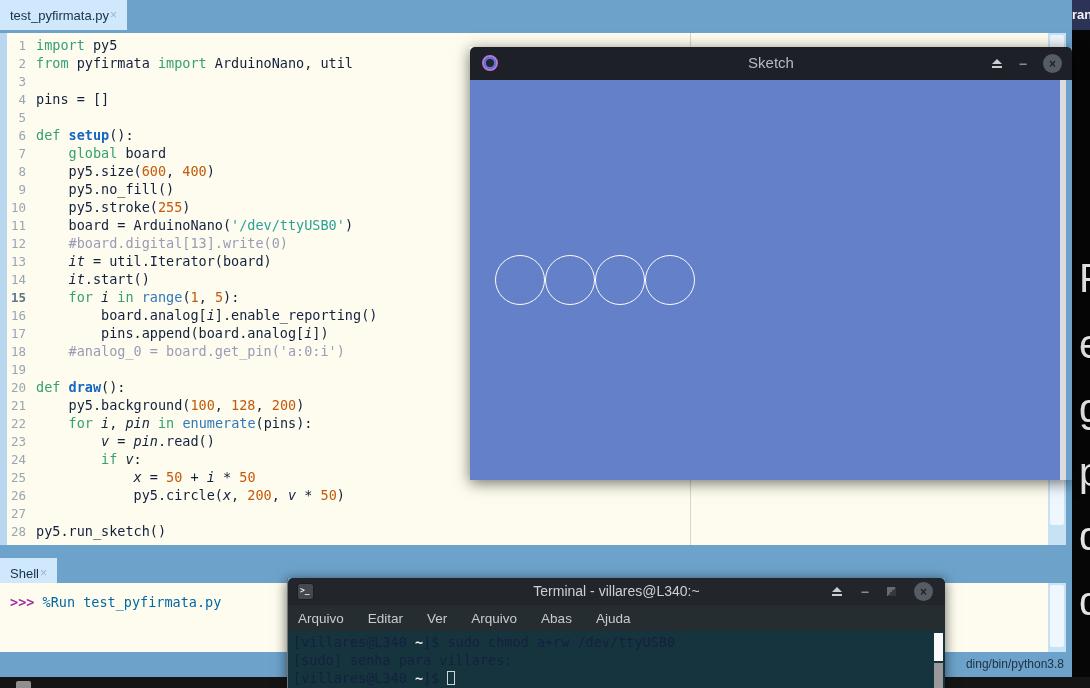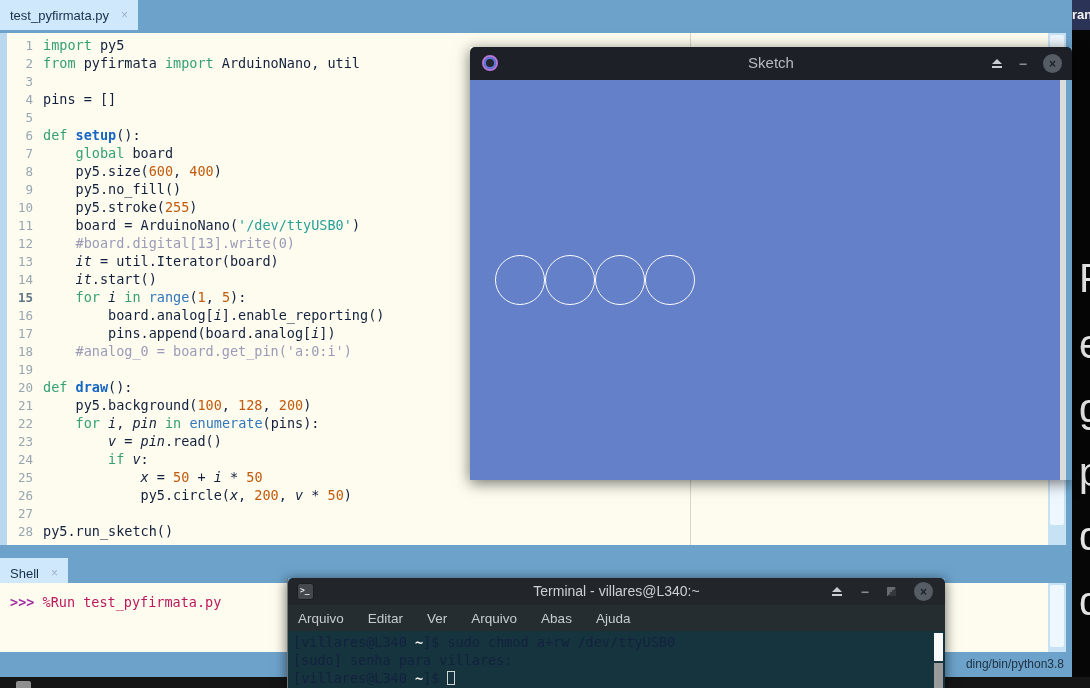--- a/index.html
+++ b/index.html
@@ -6,45 +6,45 @@
   html,body { width:1090px; height:688px; overflow:hidden; background:#000; font-family:"Liberation Sans", sans-serif; }
   #screen { position:relative; width:1090px; height:688px; background:#060606; }
 
   
   #bg-navy-fragment { position:absolute; left:1058px; top:0; width:32px; height:30px; background:#2b3356; color:#f2f2f2; font-size:13px; font-weight:bold; padding:7px 0 0 14px; }
   .edge-letter { position:absolute; left:1079px; color:#e3e3e3; font-size:40px; font-weight:400; line-height:1; white-space:pre; }
 
   
   #thonny { position:absolute; left:0; top:0; width:1072px; height:677px; background:#6da3cb; }
   #tabbar { position:absolute; left:0; top:0; width:100%; height:26px; background:#6da3cb; }
-  .tab { position:absolute; top:0; height:26px; background:#cfe8fb; color:#17304a; font-size:13px; display:flex; align-items:center; gap:12px; padding:15px 10px; }
+  .tab { position:absolute; top:0; height:26px; background:#cfe8fb; color:#17304a; font-size:13px; display:flex; align-items:center; gap:1px; padding:15px 10px; }
   .tab .tab-close { color:#9fb4c4; font-size:12px; }
   #editor-pane { position:absolute; left:0; top:33px; width:1048px; height:512px; background:#fdfcee; overflow:hidden; }
   #editor-leftstrip { position:absolute; left:0; top:0; width:7px; height:100%; background:#b9d7ee; }
   #guide-line { position:absolute; left:690px; top:0; width:1px; height:100%; background:#d8d6c8; }
   #code { position:absolute; left:0; top:3px; width:100%; font-family:"DejaVu Sans Mono", monospace; font-size:13.5px; line-height:18px; white-space:pre; }
-  .cline { padding-left:7px; height:18px; }
+  .cline { padding-left:0; height:18px; }
   .cline .num { display:inline-block; width:26px; text-align:right; margin-right:10px; color:#97a6b2; font-size:12.5px; }
   .cline .num.active { color:#5f7787; font-weight:bold; }
   .tk-p { color:#13213f; }
   .tk-k { color:#35a076; }
   .tk-d { color:#1666c4; font-weight:bold; }
   .tk-b { color:#3277bc; }
   .tk-n { color:#c45a0d; }
   .tk-s { color:#2aa198; }
   .tk-c { color:#9b9bb8; }
   .tk-i { color:#13213f; font-style:italic;margin-top:36px; }
   .vscroll { position:absolute; width:18px; background:#c7e1f5; }
   .vscroll .thumb { position:absolute; left:2px; right:2px; background:#eef7fe; border-radius:2px; }
   #editor-scroll { left:1048px; top:33px; height:512px; }
   #splitter { position:absolute; left:0; top:545px; width:100%; height:13px; background:#6da3cb; }
   #shell-pane { position:absolute; left:0; top:583px; width:1048px; height:69px; background:#fdfcee; }
   #shell-line { position:absolute; left:10px; top:11px; font-family:"DejaVu Sans Mono", monospace; font-size:13.5px; white-space:pre; }
   #shell-prompt { color:#a12fa1; font-weight:bold; }
-  #shell-cmd { color:#be185d; }
+  #shell-cmd { color:#0369a1; }
   #shell-scroll { left:1048px; top:583px; height:69px; }
   #statusband { position:absolute; left:0; top:652px; width:100%; height:25px; background:#6da3cb; }
   #status-path { position:absolute; right:8px; top:5px; color:#1e3040; font-size:12px; }
 
   
   #desktop-strip { position:absolute; left:0; top:677px; width:1090px; height:11px; background:#151515; }
   #taskbar-fragment { position:absolute; left:16px; top:681px; width:15px; height:7px; background:#8f8f8f; border-radius:2px 2px 0 0; }
 
   
   #sketch-win { position:absolute; left:470px; top:47px; width:602px; height:433px; box-shadow:0 3px 14px rgba(0,0,0,.55); }

